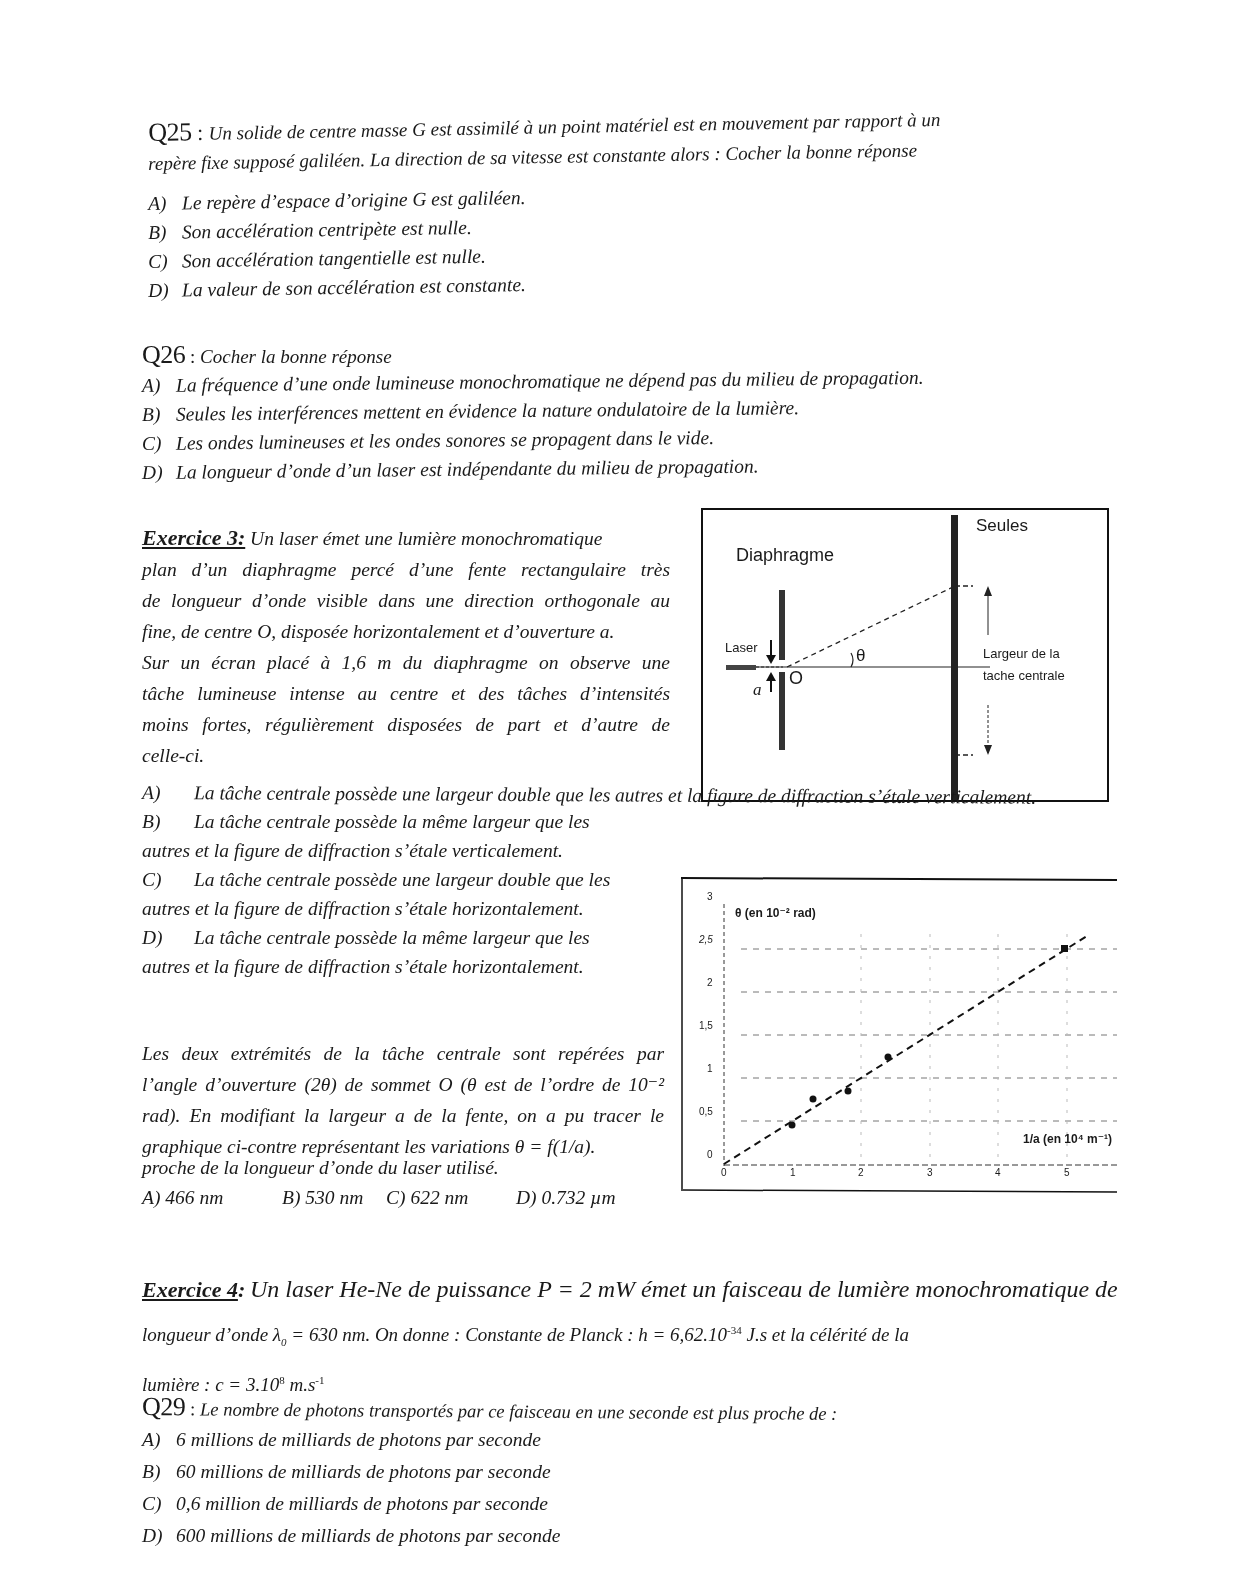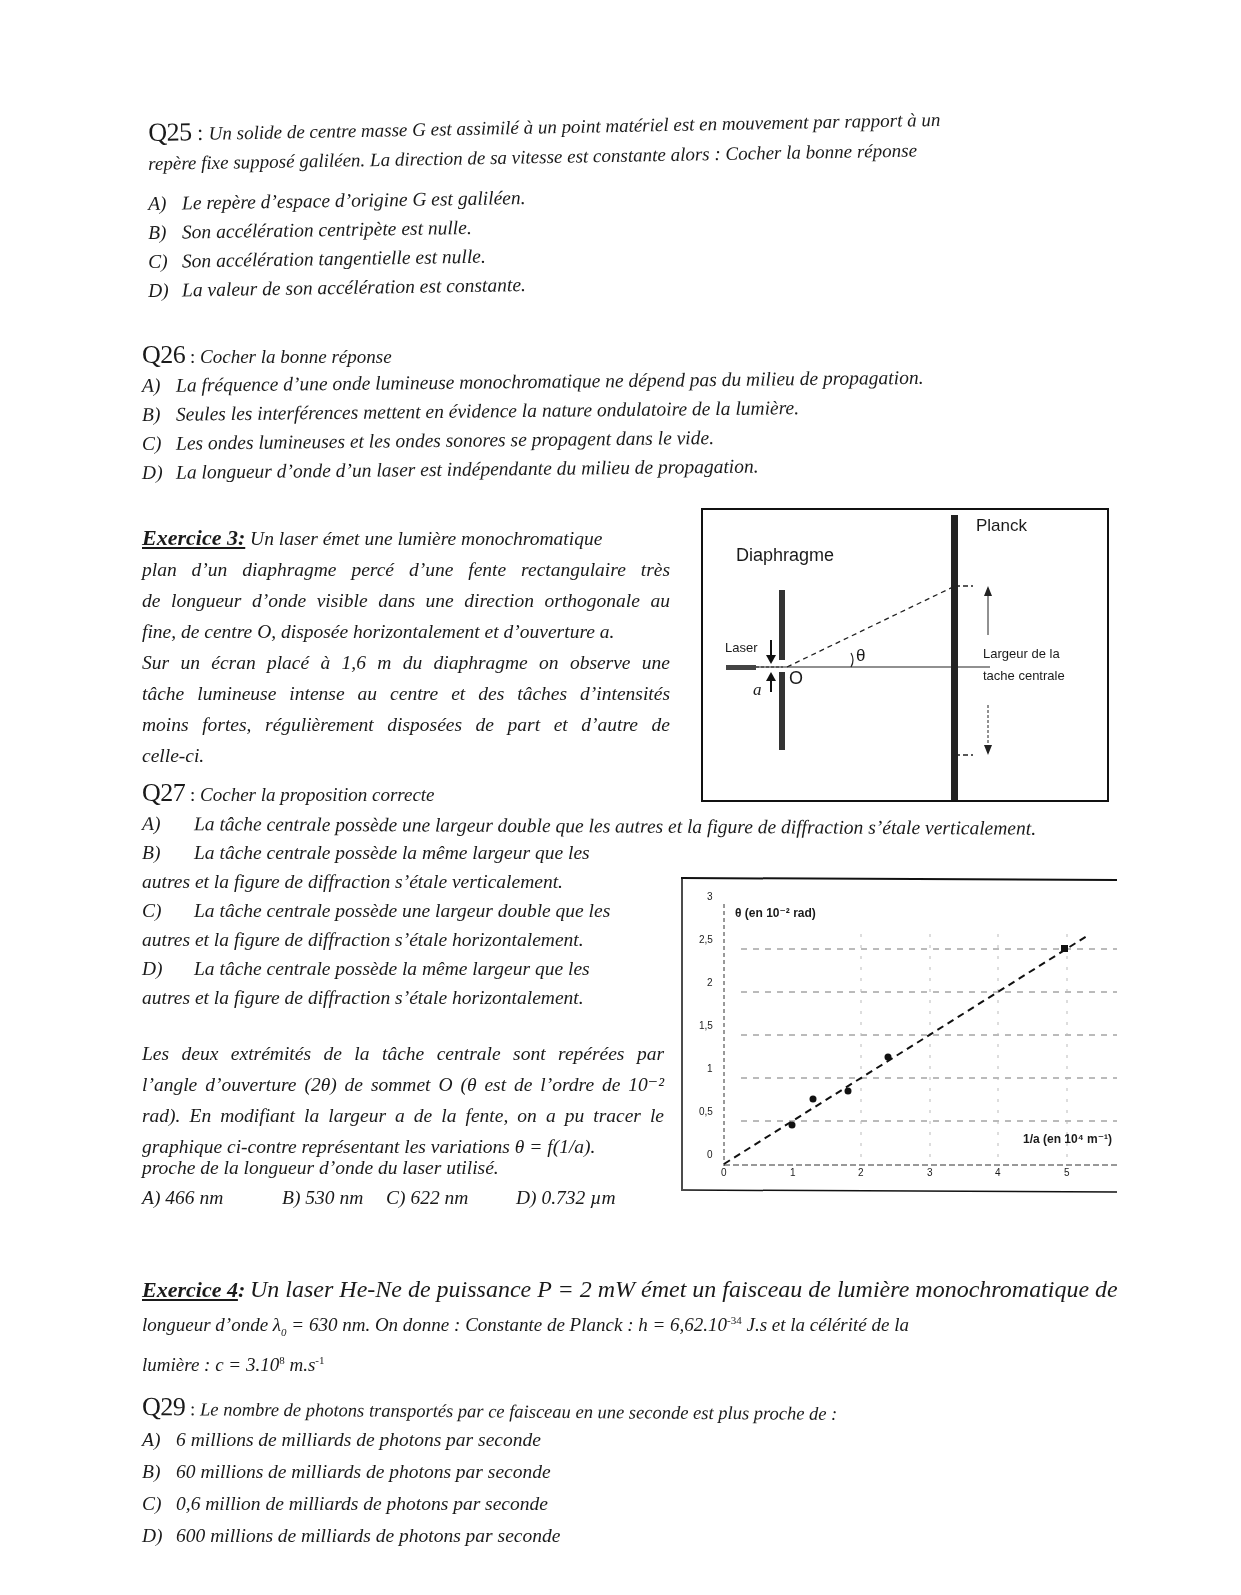--- a/index.html
+++ b/index.html
@@ -83,34 +83,31 @@
     <line x1="285" y1="78" x2="285" y2="125" stroke="#222" stroke-width="1"></line>
     <polygon points="285,76 281,86 289,86" fill="#222"></polygon>
     <line x1="285" y1="195" x2="285" y2="243" stroke="#222" stroke-width="1" stroke-dasharray="3,2"></line>
     <polygon points="285,245 281,235 289,235" fill="#222"></polygon>
 
     <line x1="68" y1="130" x2="68" y2="150" stroke="#111" stroke-width="2"></line>
     <polygon points="68,154 63,145 73,145" fill="#111"></polygon>
     <line x1="68" y1="182" x2="68" y2="166" stroke="#111" stroke-width="2"></line>
     <polygon points="68,162 63,171 73,171" fill="#111"></polygon>
   </svg>
-  <div class="abs sans" style="left:273px; top:6px; font-size:17px;">Planck</div>
+  <div class="abs sans" style="left:273px; top:6px; font-size:17px;">Seules</div>
   <div class="abs sans" style="left:33px; top:35px; font-size:18px;">Diaphragme</div>
   <div class="abs sans" style="left:22px; top:130px; font-size:13px;">Laser</div>
   <div class="abs" style="left:50px; top:170px; font-size:17px; font-style:italic;">a</div>
   <div class="abs sans" style="left:86px; top:158px; font-size:18px;">O</div>
   <div class="abs sans" style="left:153px; top:136px; font-size:17px;">θ</div>
   <div class="abs sans" style="left:280px; top:136px; font-size:13px;">Largeur de la</div>
   <div class="abs sans" style="left:280px; top:158px; font-size:13px;">tache centrale</div>
 </div>
 
 <div class="abs" style="left:142px; top:778px;">
-  <div class="line">
-    <span class="qnum">Q27</span><span style="font-style:normal;"> : </span><span>Cocher la proposition correcte</span>
-  </div>
   <div class="opt" style="transform: rotate(0.3deg); transform-origin:left;"><span class="lbl" style="width:52px;">A)</span><span>La tâche centrale possède une largeur double que les autres et la figure de diffraction s’étale verticalement.</span></div>
   <div class="opt"><span class="lbl" style="width:52px;">B)</span><span>La tâche centrale possède la même largeur que les</span></div>
   <div class="opt">autres et la figure de diffraction s’étale verticalement.</div>
   <div class="opt"><span class="lbl" style="width:52px;">C)</span><span>La tâche centrale possède une largeur double que les</span></div>
   <div class="opt">autres et la figure de diffraction s’étale  horizontalement.</div>
   <div class="opt"><span class="lbl" style="width:52px;">D)</span><span>La tâche centrale possède la même largeur que les</span></div>
   <div class="opt">autres et la figure de diffraction s’étale horizontalement.</div>
 </div>
 
 <div class="abs" style="left:681px; top:874px; width:436px; height:322px;">
@@ -140,21 +137,21 @@
     <line x1="43" y1="290" x2="406" y2="62" stroke="#111" stroke-width="2" stroke-dasharray="7,5"></line>
 
     <circle cx="111" cy="251" r="3.5" fill="#111"></circle>
     <circle cx="132" cy="225" r="3.5" fill="#111"></circle>
     <circle cx="167" cy="217" r="3.5" fill="#111"></circle>
     <circle cx="207" cy="183" r="3.5" fill="#111"></circle>
     <rect x="380" y="71" width="7" height="7" fill="#111"></rect>
   </svg>
 
   <div class="abs sans" style="left:26px; top:17px; font-size:10px;">3</div>
-  <div class="abs sans" style="left:18px; top:60px; font-size:10px;">2,5</div>
+  <div class="abs sans" style="left:18px; top:60px; font-size:10px;font-style:italic;">2,5</div>
   <div class="abs sans" style="left:26px; top:103px; font-size:10px;">2</div>
   <div class="abs sans" style="left:18px; top:146px; font-size:10px;">1,5</div>
   <div class="abs sans" style="left:26px; top:189px; font-size:10px;">1</div>
   <div class="abs sans" style="left:18px; top:232px; font-size:10px;">0,5</div>
   <div class="abs sans" style="left:26px; top:275px; font-size:10px;">0</div>
 
   <div class="abs sans" style="left:40px; top:293px; font-size:10px;">0</div>
   <div class="abs sans" style="left:109px; top:293px; font-size:10px;">1</div>
   <div class="abs sans" style="left:177px; top:293px; font-size:10px;">2</div>
   <div class="abs sans" style="left:246px; top:293px; font-size:10px;">3</div>
@@ -176,21 +173,21 @@
   <div class="opt" style="margin-top:0px;">
     <span style="display:inline-block; width:140px;"><span>A)</span> <span>466 nm</span></span><span style="display:inline-block; width:104px;"><span>B)</span> <span>530 nm</span></span><span style="display:inline-block; width:130px;"><span>C)</span> <span>622 nm</span></span><span style="display:inline-block;"><span>D)</span> <span>0.732 µm</span></span>
   </div>
 </div>
 
 <div class="abs" style="left:142px; top:1272px; width:950px;">
   <div class="line" style="line-height:34px;">
     <span class="ex-title">Exercice 4</span><span class="ex-title" style="text-decoration:none;">:</span>
     <span style="font-size:24px;text-align:right;">Un laser He-Ne de puissance  P = 2  mW  émet un faisceau de lumière monochromatique de</span>
   </div>
-  <div class="line" style="line-height:24px; font-size:19px;">
+  <div class="line" style="line-height:44px; font-size:19px;">
     <span>longueur d’onde  λ</span><span class="sub">0</span><span> = 630 nm.  On donne : Constante de Planck :  h = 6,62.10</span><span class="sup">-34</span><span>  J.s  et la célérité de la</span>
   </div>
   <div class="line" style="line-height:32px; font-size:19px;">
     <span>lumière :  c = 3.10</span><span class="sup">8</span><span> m.s</span><span class="sup">-1</span>
   </div>
 </div>
 
 <div class="abs" style="left:142px; top:1392px;">
   <div class="line" style="transform: rotate(0.4deg); transform-origin:left;">
     <span class="qnum">Q29</span><span style="font-style:normal;"> : </span><span style="font-size:18.5px;">Le nombre de photons transportés par ce faisceau en une seconde est plus proche de :</span>

